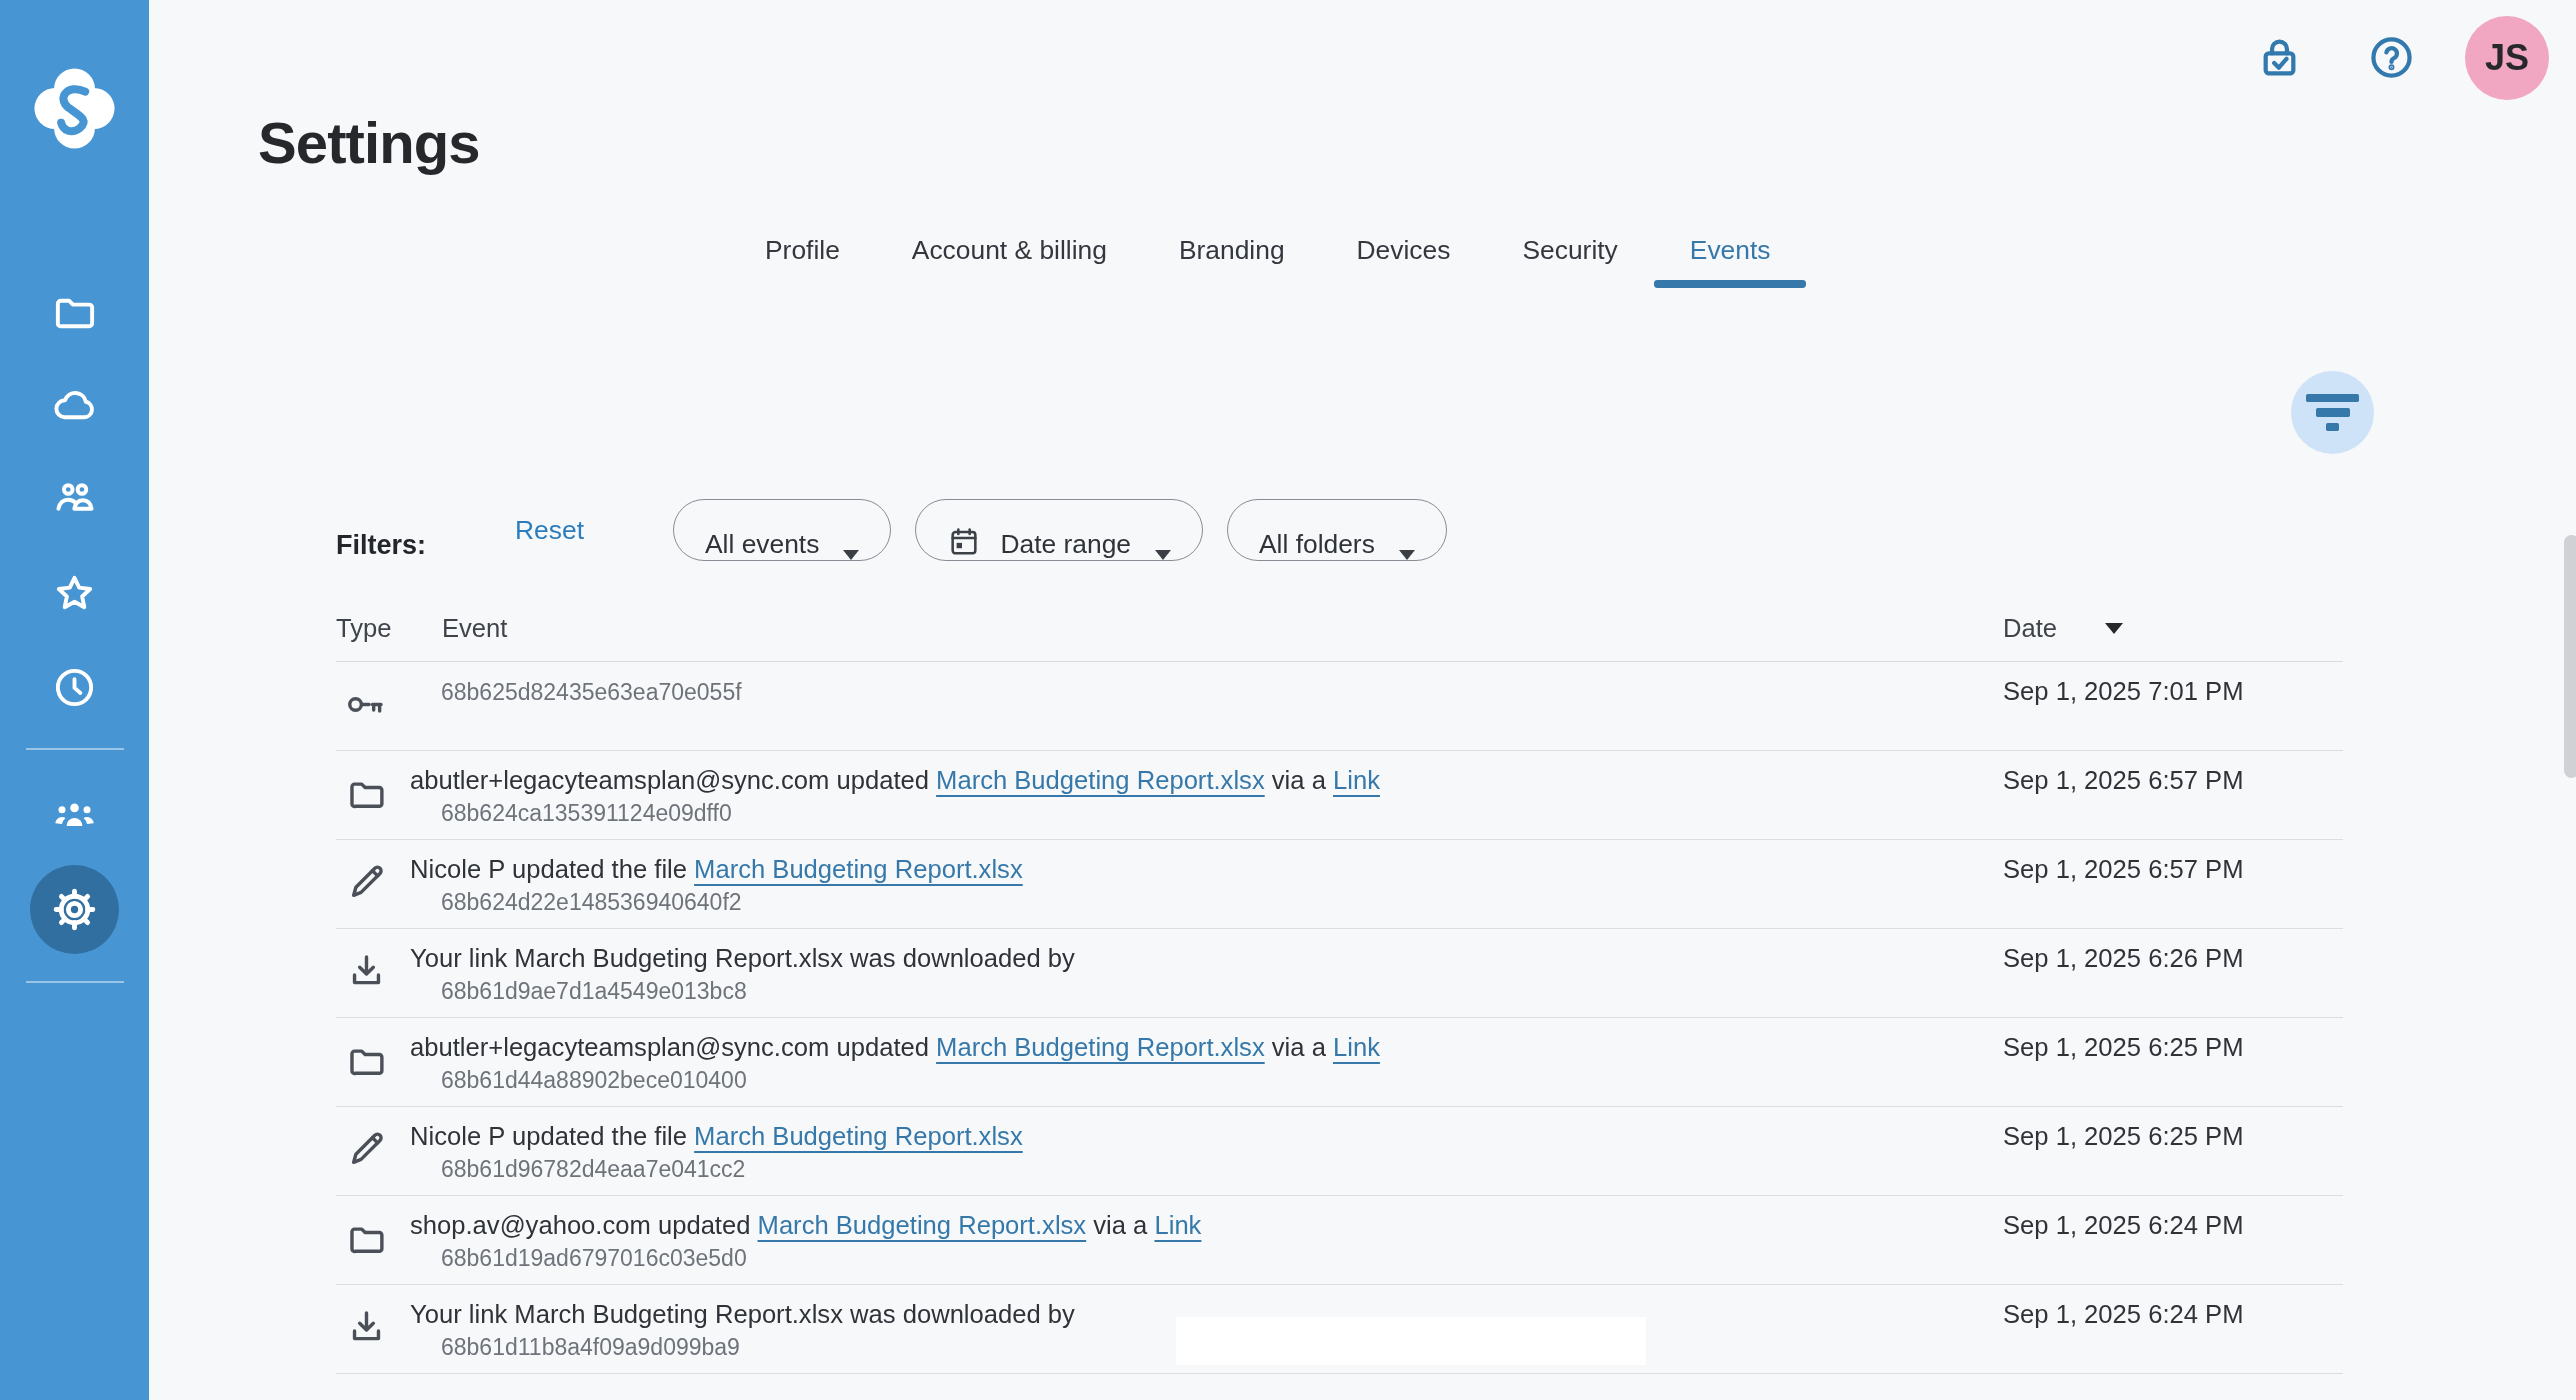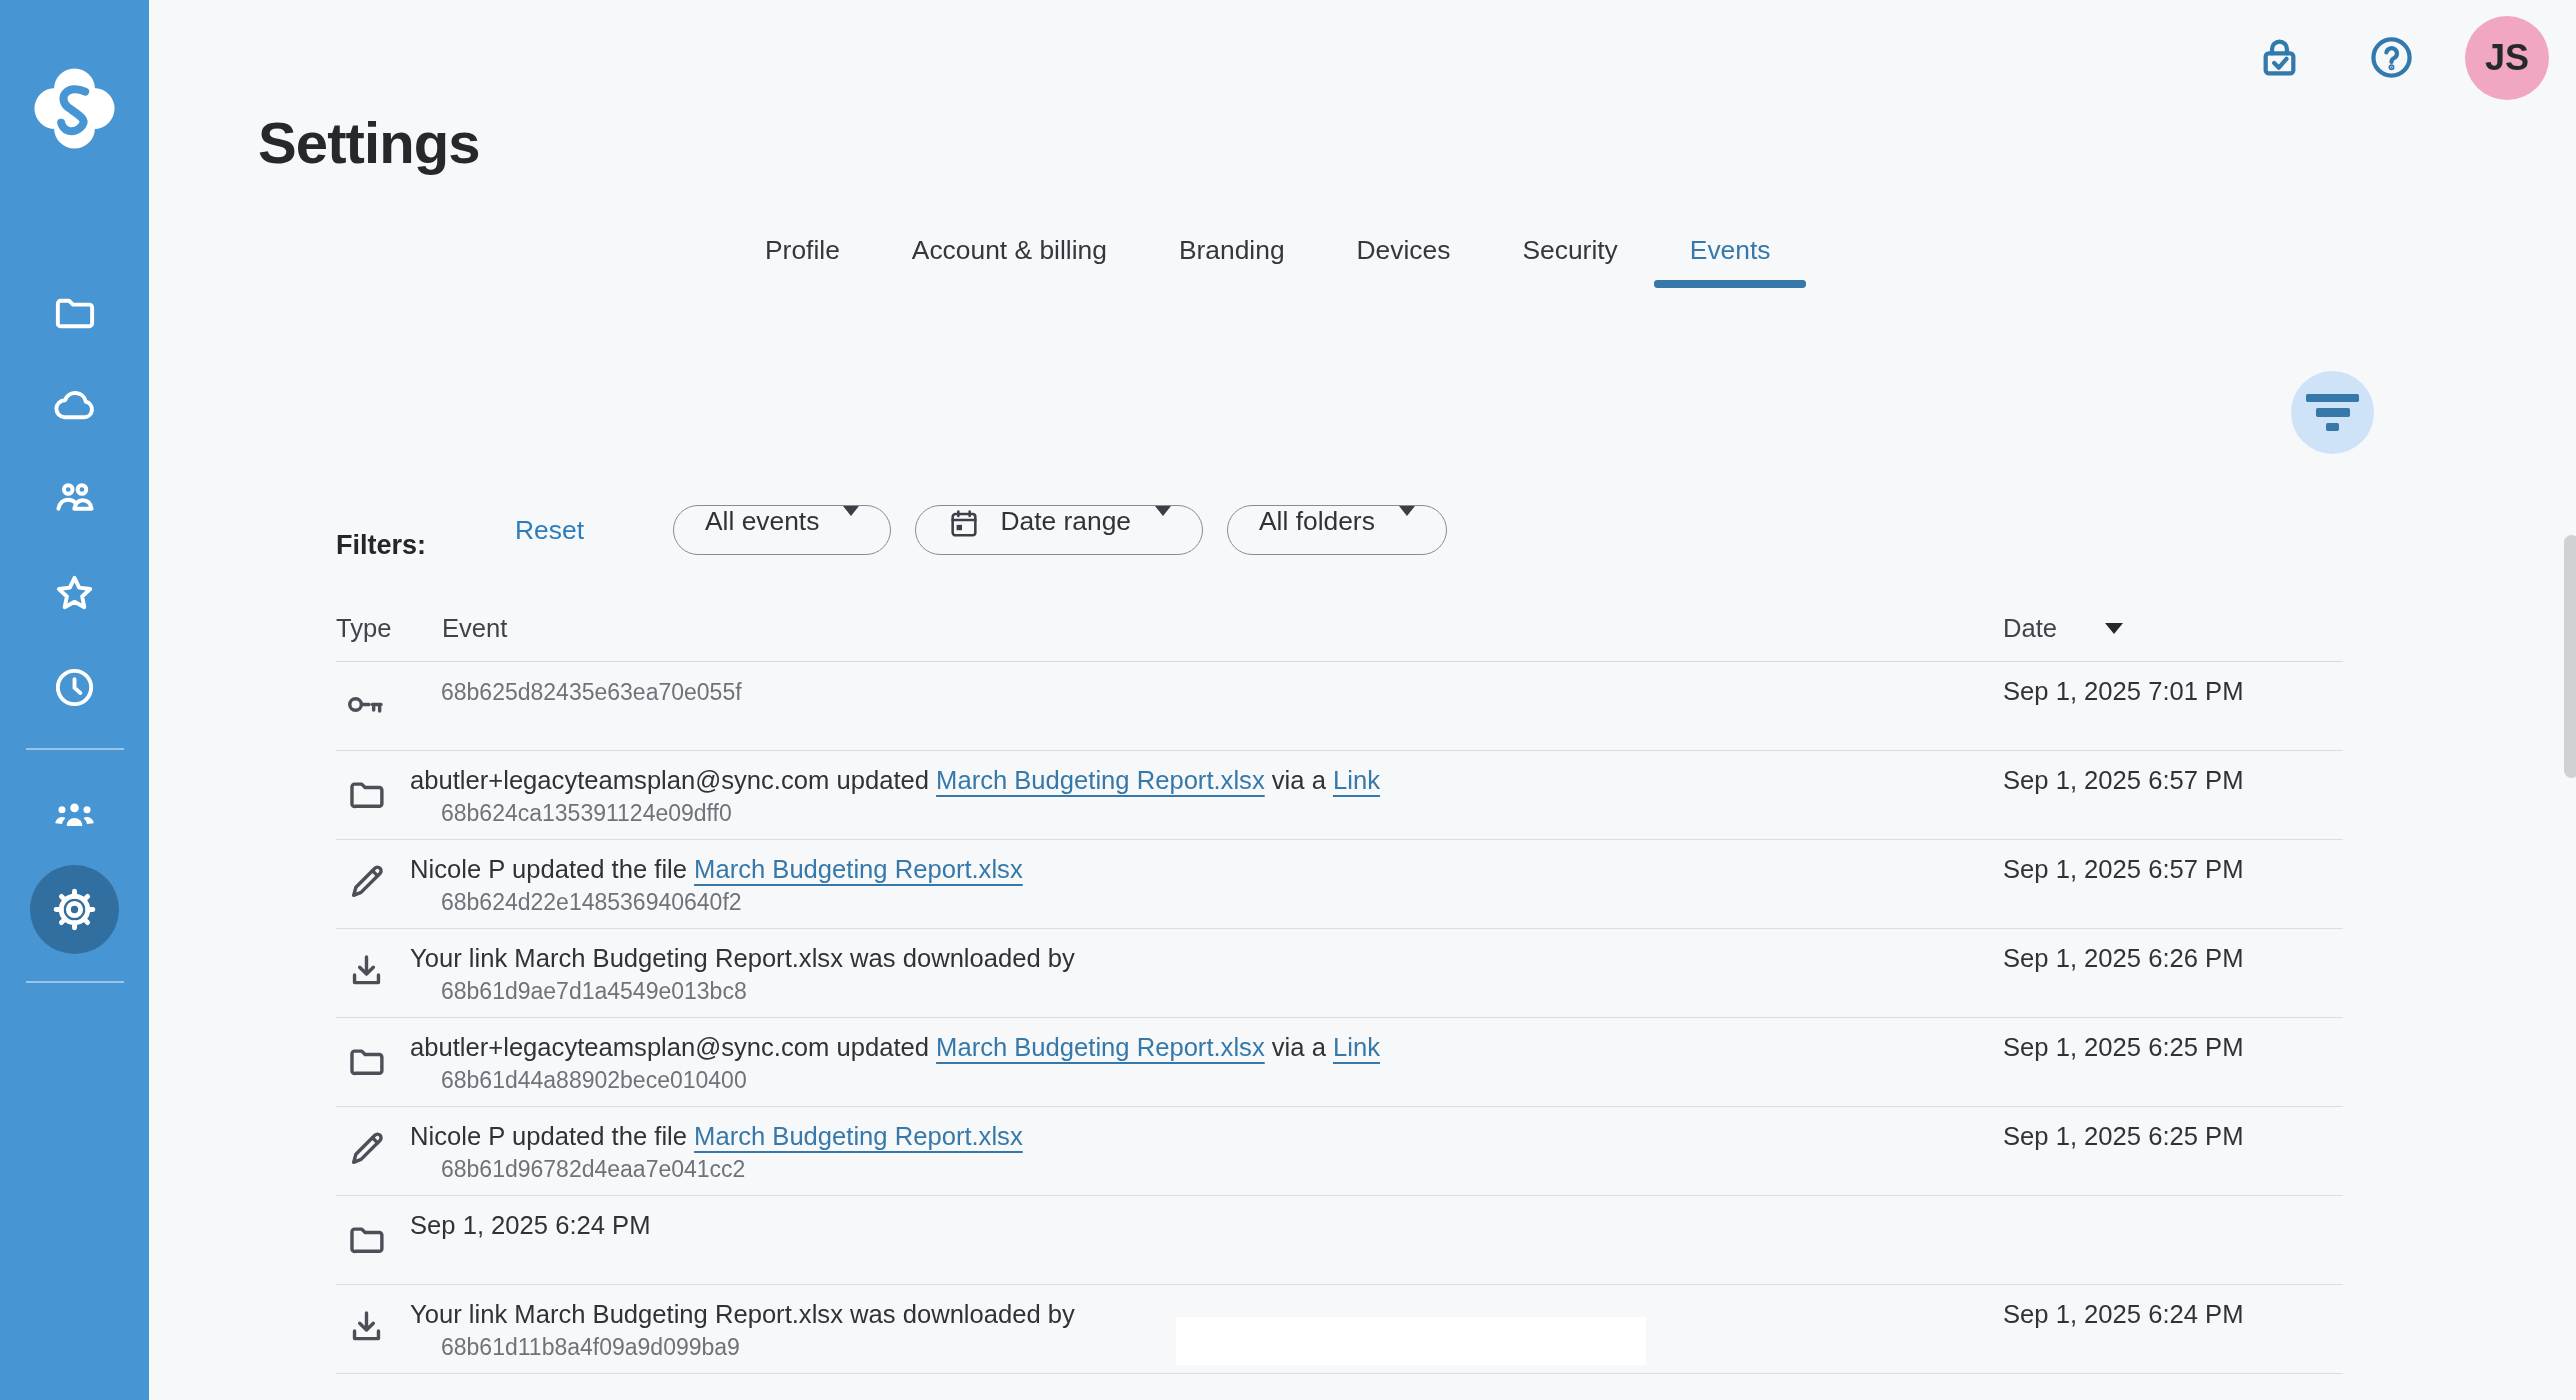--- a/index.html
+++ b/index.html
@@ -60,21 +60,21 @@
   .filter-fab i:nth-child(1){ width:53px; }
   .filter-fab i:nth-child(2){ width:34px; }
   .filter-fab i:nth-child(3){ width:13.6px; }
 
   
   .filters { position:absolute; left:336px; top:497px; height:66px; display:flex; align-items:center; }
   .filters-label { font-size:27px; font-weight:700; color:#23262b;margin-top:31px; }
   .reset-link { font-size:26.4px; color:#2b7dbd; margin-left:89px; cursor:pointer; text-decoration:none; }
   .pills { display:flex; gap:24px; margin-left:89px; }
   .pill {
-    display:inline-flex; align-items:flex-start; height:50px; border:1.7px solid #878d95;
+    display:inline-flex; align-items:flex-end; height:62px; border:1.7px solid #878d95;
     border-radius:34px; padding:0 31px; font-size:26.4px; color:#2f3338;
     background:transparent; cursor:pointer; white-space:nowrap;
   }
   .caret {
     width:0; height:0; margin-left:24px;
     border-left:8.5px solid transparent; border-right:8.5px solid transparent;
     border-top:10.2px solid #3a3f46;
   }
   .pill .cal { width:34px; height:36px; margin-right:19px; }
 
@@ -312,20 +312,24 @@
       <div class="event-line"><span>Nicole P updated the file </span><a href="#" class="evt-link">March Budgeting Report.xlsx</a></div>
       <div class="event-id">68b61d96782d4eaa7e041cc2</div>
     </div>
     <span class="date-cell">Sep 1, 2025 6:25 PM</span>
   </div>
 
   <div class="row">
     <span class="type-icon"><svg viewBox="0 0 24 24">
             <path d="M3.5 18V8a1.5 1.5 0 0 1 1.5-1.5h4.2l2 2h8.3A1.5 1.5 0 0 1 21 10v8a1.5 1.5 0 0 1-1.5 1.5h-14A1.5 1.5 0 0 1 3.5 18z"></path>
           </svg></span>
+    <div class="event-cell">
+      <div class="event-line"><span>shop.av@yahoo.com updated </span><a href="#" class="evt-link">March Budgeting Report.xlsx</a><span> via a </span><a href="#" class="evt-link">Link</a></div>
+      <div class="event-id">68b61d19ad6797016c03e5d0</div>
+    </div>
     <span class="date-cell">Sep 1, 2025 6:24 PM</span>
   </div>
 
   <div class="row">
     <span class="type-icon"><svg viewBox="0 0 24 24">
             <path d="M12 3.5v9.5M8 9.5l4 4 4-4M5 14v4.5h14V14"></path>
           </svg></span>
     <div class="event-cell">
       <div class="event-line"><span>Your link March Budgeting Report.xlsx was downloaded by</span></div>
       <div class="event-id">68b61d11b8a4f09a9d099ba9</div>

